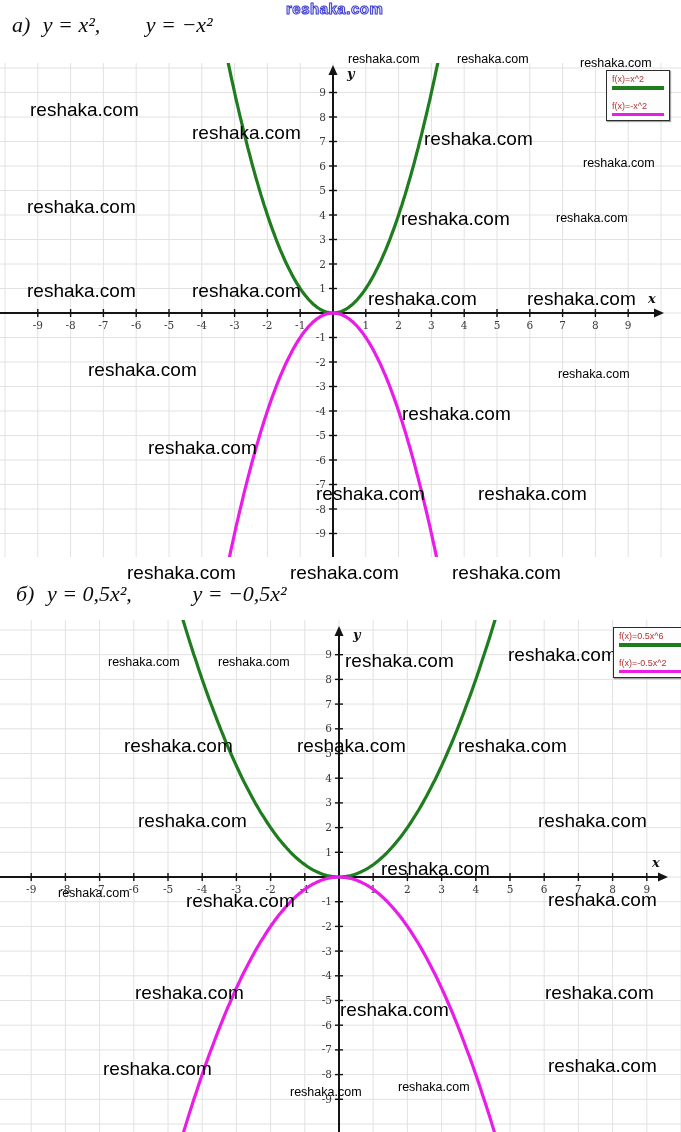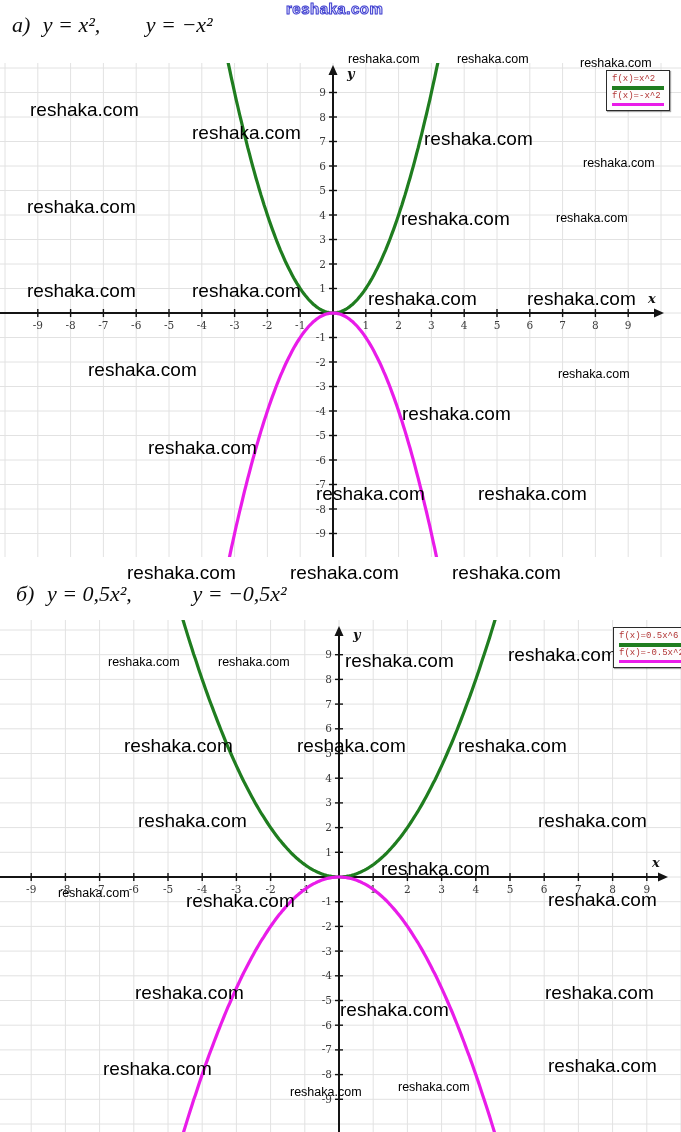--- a/index.html
+++ b/index.html
@@ -24,24 +24,24 @@
   .grid-l{stroke:#e2e2e2;stroke-width:1}
   .axis-l{stroke:#141414;stroke-width:2}
   .tick-l{stroke:#141414;stroke-width:1.4}
   text.tick{font:10.5px "DejaVu Serif",serif;fill:#3a3a3a}
   text.axisletter{font:italic bold 13px "DejaVu Serif",serif;fill:#111}
   .curve{fill:none;stroke-width:3.2;stroke-linecap:round}
   .legend{
     position:absolute;z-index:6;background:#fdfdfd;border:1.4px solid #2b2b2b;
     box-shadow:1px 1px 1px rgba(0,0,0,.35);padding:3px 5px 4px;
   }
-  .lrow{margin-top:1px}
+  .lrow{margin-top:11px}
   .lrow:first-child{margin-top:0}
   .llabel{display:block;font-size:9px;line-height:11px;color:#b23535;
-    font-family:Liberation Mono, monospace;white-space:nowrap}
+    font-family:Liberation Sans, sans-serif;white-space:nowrap}
   .lbar{display:block;height:3.5px;margin-top:1px}
   .wm{position:absolute;z-index:5;color:#000;white-space:nowrap;
     font-family:"Liberation Sans",sans-serif}
   .wm.lg{font-size:19px}
   .wm.sm{font-size:12.5px}
 </style>
 </head>
 <body>
 
 <div class="hdr-wm">reshaka.com</div>

